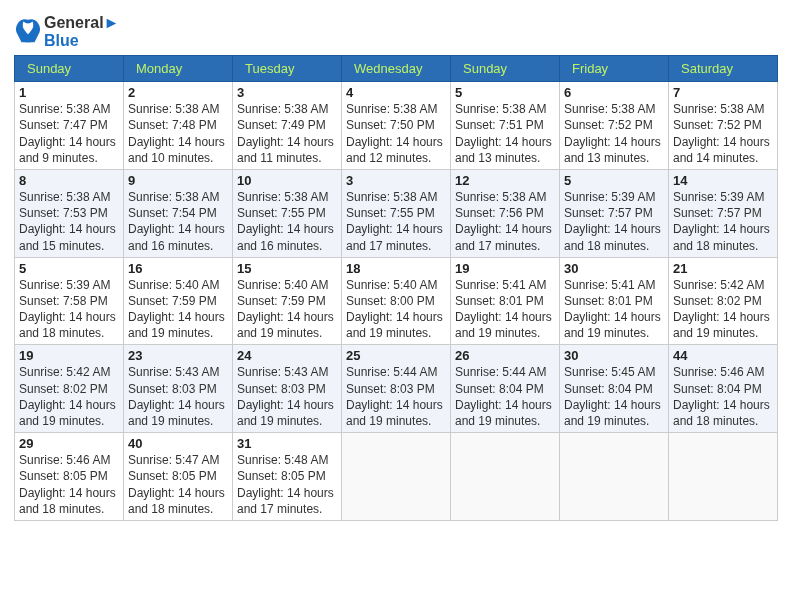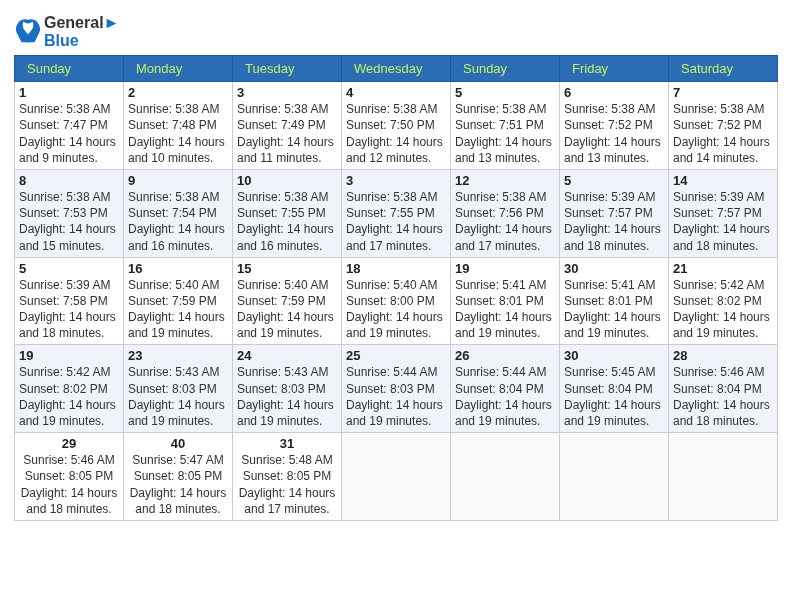--- a/index.html
+++ b/index.html
@@ -91,21 +91,21 @@
       color: #333;
     }
     .empty-cell {
       background: #f9f9f9 !important;
     }
     
     .row-1 td { background: #fff; }
     .row-2 td { background: #e8eef7; }
     .row-3 td { background: #fff; }
     .row-4 td { background: #e8eef7; }
-    .row-5 td { background: #fff; text-align: center; }
+    .row-5 td { background: #fff; }
   </style>
 </head>
 <body>
 
 <div class="page">
   <div class="header">
     <div class="logo">
       <svg class="logo-icon" viewBox="0 0 30 30" xmlns="http://www.w3.org/2000/svg">
         <path d="M4 8 Q8 2 15 4 Q22 2 26 8 Q30 14 26 20 L22 28 L8 28 L4 20 Q0 14 4 8Z" fill="#1a6fc4"></path>
         <path d="M10 6 Q15 10 20 6 Q22 12 18 16 L15 20 L12 16 Q8 12 10 6Z" fill="#fff"></path>
@@ -244,21 +244,21 @@
           </td>
           <td>
             <span class="day-num">26</span>
             <div class="cell-text">Sunrise: 5:44 AM<br>Sunset: 8:04 PM<br>Daylight: 14 hours<br>and 19 minutes.</div>
           </td>
           <td>
             <span class="day-num">30</span>
             <div class="cell-text">Sunrise: 5:45 AM<br>Sunset: 8:04 PM<br>Daylight: 14 hours<br>and 19 minutes.</div>
           </td>
           <td>
-            <span class="day-num">28</span>
+            <span class="day-num">44</span>
             <div class="cell-text">Sunrise: 5:46 AM<br>Sunset: 8:04 PM<br>Daylight: 14 hours<br>and 18 minutes.</div>
           </td>
         </tr>
         <tr class="row-5">
           <td>
             <span class="day-num">29</span>
             <div class="cell-text">Sunrise: 5:46 AM<br>Sunset: 8:05 PM<br>Daylight: 14 hours<br>and 18 minutes.</div>
           </td>
           <td>
             <span class="day-num">40</span>

